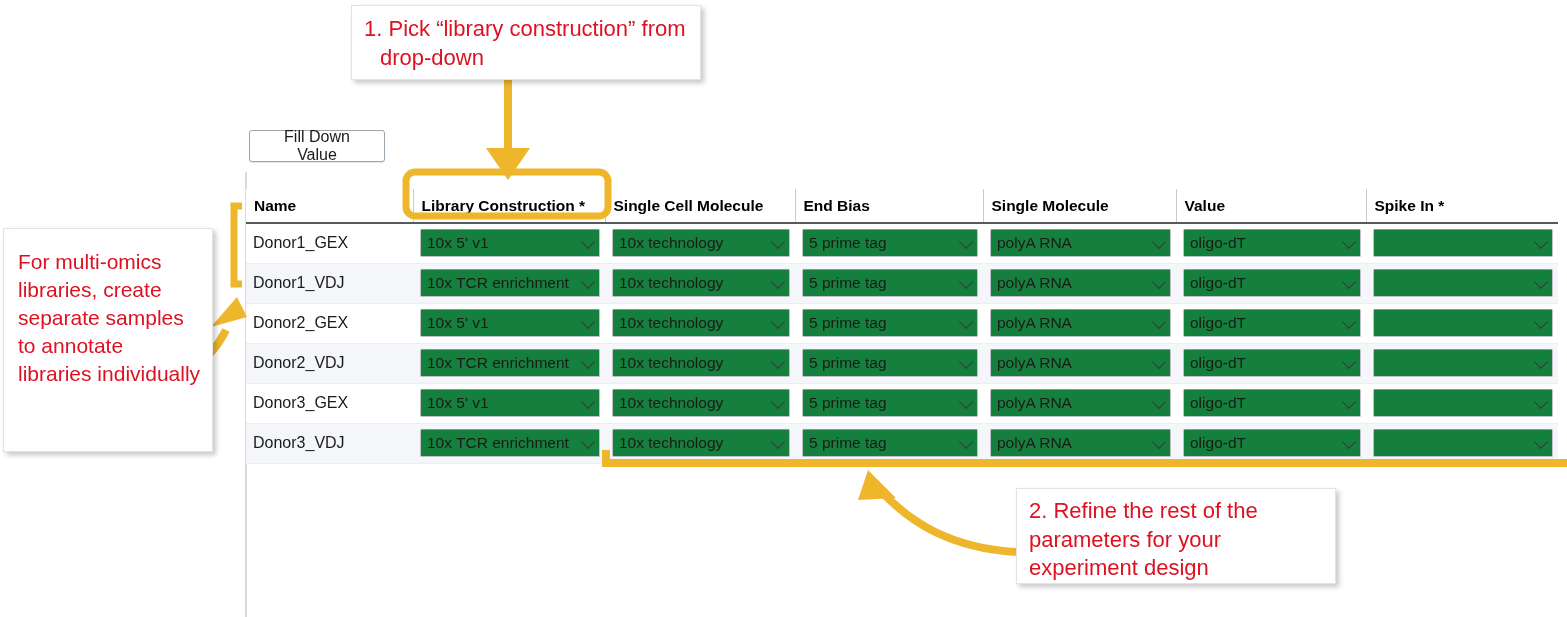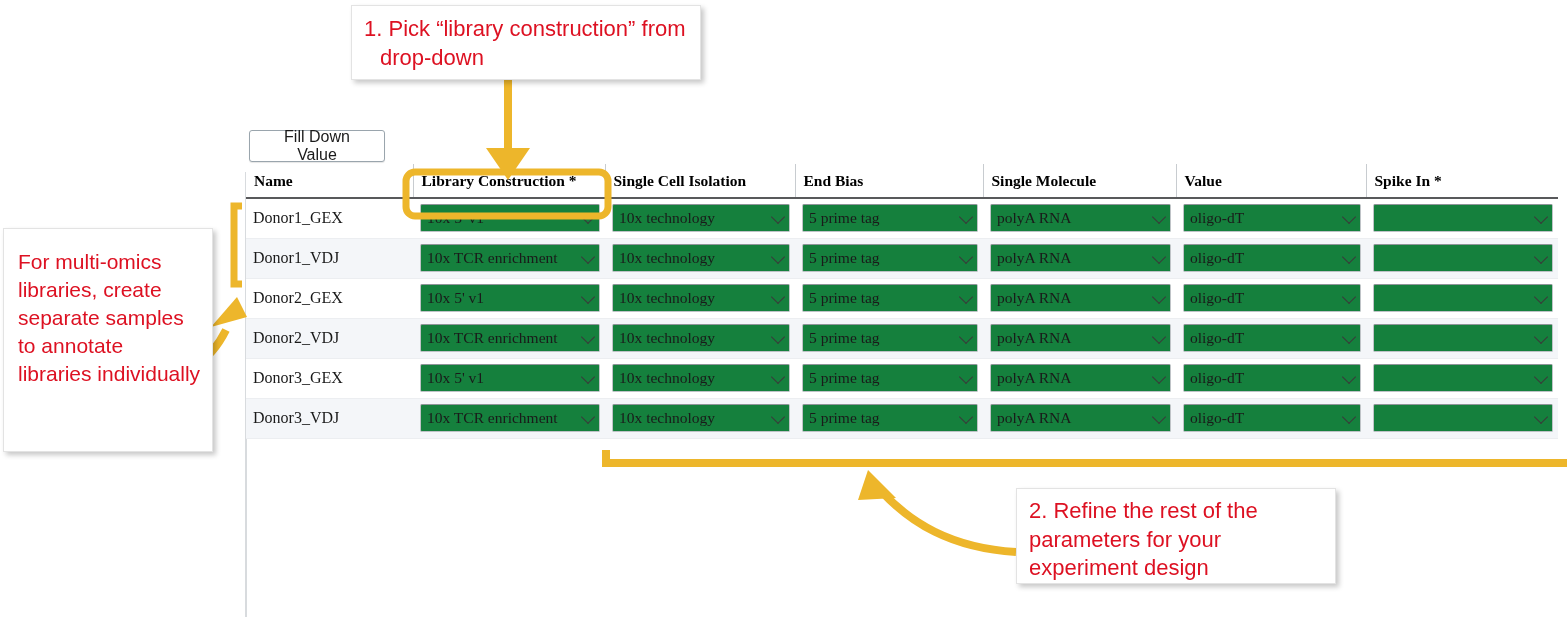--- a/index.html
+++ b/index.html
@@ -37,25 +37,25 @@
     font-family: "Liberation Sans", sans-serif;
     box-shadow: 0 1px 1px rgba(0,0,0,0.10);
     cursor: pointer;
     padding: 14px;
   }
 
   
   #sample-table {
     position: absolute;
     left: 246px;
-    top: 164px;
+    top: 189px;
     width: 1312px;
     border-collapse: collapse;
     table-layout: fixed;
-    font-family: Liberation Serif, serif;
+    font-family: Liberation Sans, sans-serif;
   }
   #sample-table th {
     height: 34px;
     box-sizing: border-box;
     text-align: left;
     font-size: 15.5px;
     font-weight: bold;
     color: #000000;
     background: #ffffff;
     padding: 0 0 0 8px;
@@ -187,21 +187,21 @@
       <col style="width:190px">
       <col style="width:188px">
       <col style="width:193px">
       <col style="width:190px">
       <col style="width:192px">
     </colgroup>
     <thead>
       <tr>
         <th>Name</th>
         <th>Library Construction *</th>
-        <th>Single Cell Isolation</th>
+        <th>Single Cell Molecule</th>
         <th>End Bias</th>
         <th>Single Molecule</th>
         <th>Value</th>
         <th>Spike In *</th>
       </tr>
     </thead>
     <tbody id="table-body">
         <tr>
           <td class="name-cell">Donor1_GEX</td>
           <td>

